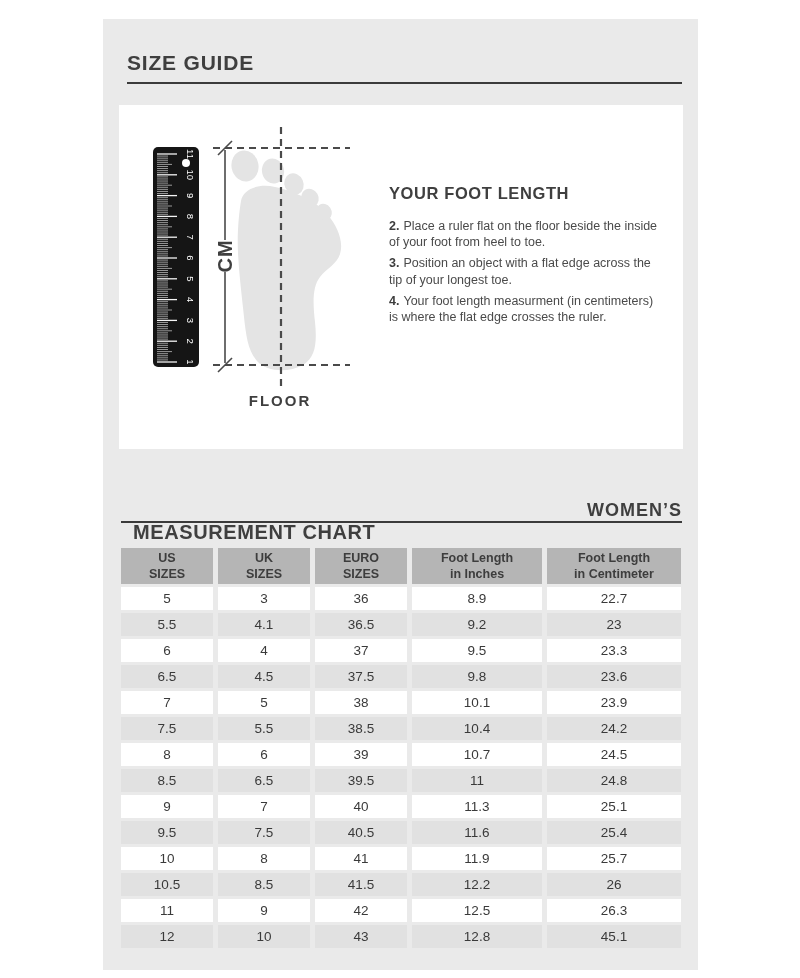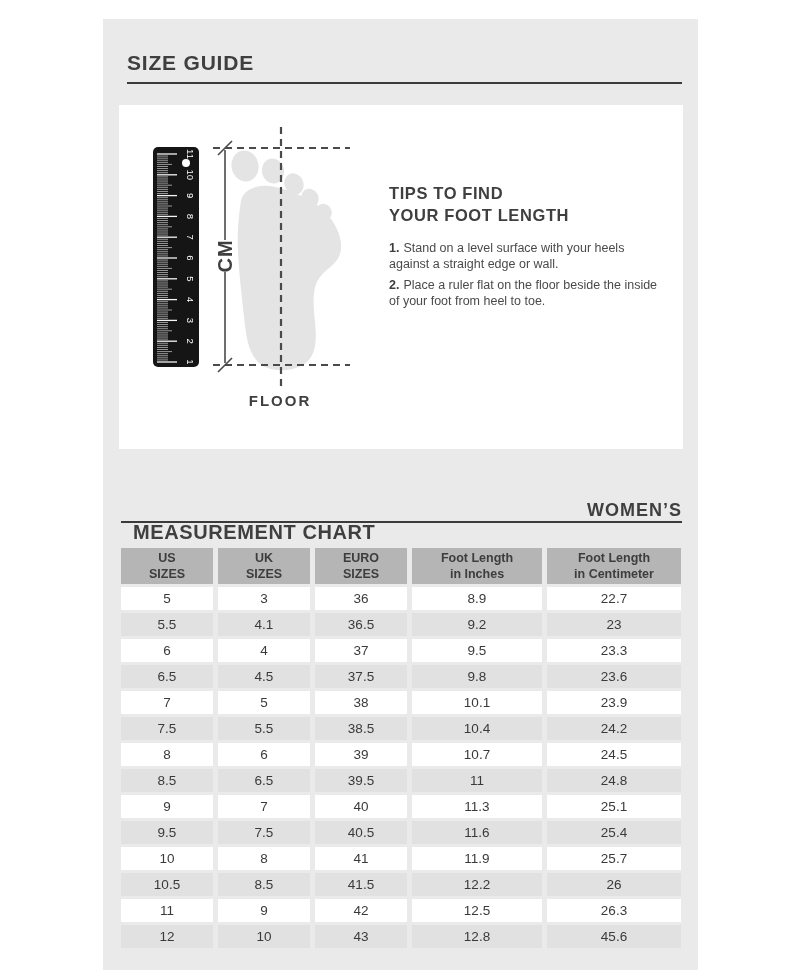--- a/index.html
+++ b/index.html
@@ -224,25 +224,25 @@
           <line x1="99" y1="50" x2="113" y2="36"></line>
           <line x1="99" y1="267" x2="113" y2="253"></line>
         </g>
 
         <text class="svg-cm" x="106" y="151" text-anchor="middle" dominant-baseline="central" transform="rotate(-90 106 151)">CM</text>
         <text class="svg-floor" x="161" y="301" text-anchor="middle">FLOOR</text>
       </svg>
 
       <div class="tips">
         <div class="tips-heading">
-          <div>TIPS TO FIND</div>
           <div>YOUR FOOT LENGTH</div>
         </div>
-        <p class="tip"><b>1.</b><span>Stand on a level surface with your heels against a straight edge or wall.</span></p>
         <p class="tip"><b>2.</b><span>Place a ruler flat on the floor beside the inside of your foot from heel to toe.</span></p>
+        <p class="tip"><b>3.</b><span>Position an object with a flat edge across the tip of your longest toe.</span></p>
+        <p class="tip"><b>4.</b><span>Your foot length measurment (in centimeters) is where the flat edge crosses the ruler.</span></p>
       </div>
     </div>
 
     <div class="chart-head">
       <div class="mc-title">MEASUREMENT CHART</div>
       <div class="mc-cat">WOMEN’S</div>
     </div>
     <div class="rule rule-2"></div>
 
     <div class="size-table" id="size-table">
@@ -328,16 +328,16 @@
         <div class="td alt">26</div>
         <div class="td">11</div>
         <div class="td">9</div>
         <div class="td">42</div>
         <div class="td">12.5</div>
         <div class="td">26.3</div>
         <div class="td alt">12</div>
         <div class="td alt">10</div>
         <div class="td alt">43</div>
         <div class="td alt">12.8</div>
-        <div class="td alt">45.6</div>
+        <div class="td alt">45.1</div>
       </div>
   </div>
 </div>
 
 </body></html>

